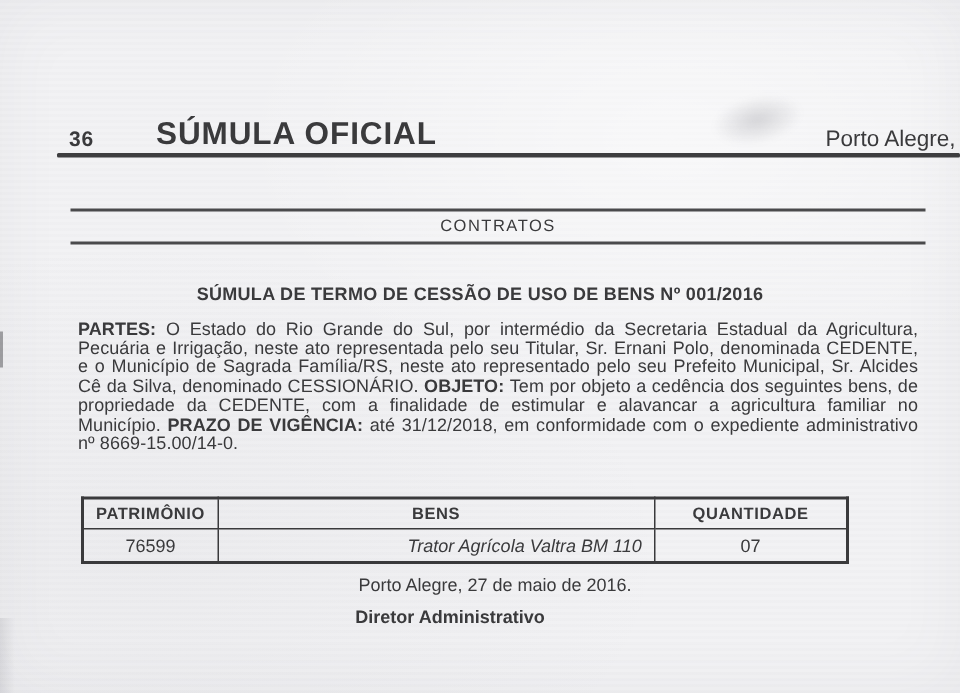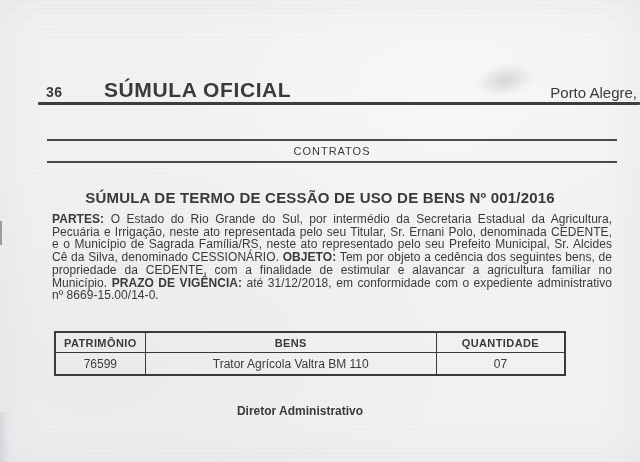--- a/index.html
+++ b/index.html
@@ -30,35 +30,35 @@
     filter:blur(2px);transform:rotate(-12deg);opacity:.55;
   }
   
   .rule-thin{left:47px;width:570px;height:2px;background:#4a4a4c;}
   .rule-sec-top{top:139px;}
   .rule-sec-bot{top:161px;}
   .section-title{left:47px;top:145px;width:570px;text-align:center;
     font-size:11px;font-weight:normal;letter-spacing:1px;}
   
   .notice-title{left:40px;top:189px;width:560px;text-align:center;
-    font-size:15px;font-weight:bold;letter-spacing:.2px;}
+    font-size:12px;font-weight:bold;letter-spacing:.2px;}
   .notice-body{left:52px;top:213px;width:560px;
     font-size:12px;line-height:12.7px;text-align:justify;letter-spacing:.05px;}
   .notice-body b{font-weight:bold;}
   
   .assets{left:54px;top:331px;width:512px;border-collapse:collapse;
     border:2px solid #3a3a3c;font-size:12px;color:#3a3a3c;}
   .assets th,.assets td{border:1.5px solid #3a3a3c;padding:0 8px;}
   .assets th{height:19px;font-size:11px;font-weight:bold;text-align:center;letter-spacing:.4px;}
   .assets td{height:21px;}
   .col-patrimonio{width:88px;}
   .col-bens{width:300px;}
   .col-qtd{width:130px;}
   .td-center{text-align:center;}
-  .td-left{text-align:center;}
+  .td-left{text-align:right;font-style:italic;}
   
   .dateline{left:40px;top:383px;width:580px;text-align:center;font-size:12px;}
   .signature{left:180px;top:405px;width:240px;text-align:center;
     font-size:12px;font-weight:bold;line-height:12.8px;}
   .pub-code{right:40px;top:432px;font-size:12.5px;font-weight:bold;font-style:italic;letter-spacing:.3px;}
   
   .edge-mark{left:0;top:221px;width:2px;height:24px;background:rgba(40,40,45,.4);filter:blur(.5px);}
   .corner-shade{left:0;bottom:0;width:10px;height:50px;
     background:linear-gradient(90deg, rgba(90,90,100,.12), rgba(90,90,100,0));}
 </style>
@@ -95,19 +95,20 @@
     </thead>
     <tbody>
       <tr>
         <td class="td-center">76599</td>
         <td class="td-left">Trator Agrícola Valtra BM 110</td>
         <td class="td-center">07</td>
       </tr>
     </tbody>
   </table>
 
+  <div class="abs dateline">Porto Alegre, 27 de maio de 2016.</div>
   <div class="abs signature">
     <div>Diretor Administrativo</div>
   </div>
 
   <div class="abs edge-mark"></div>
   <div class="abs corner-shade"></div>
 </div>
 
 </body></html>

